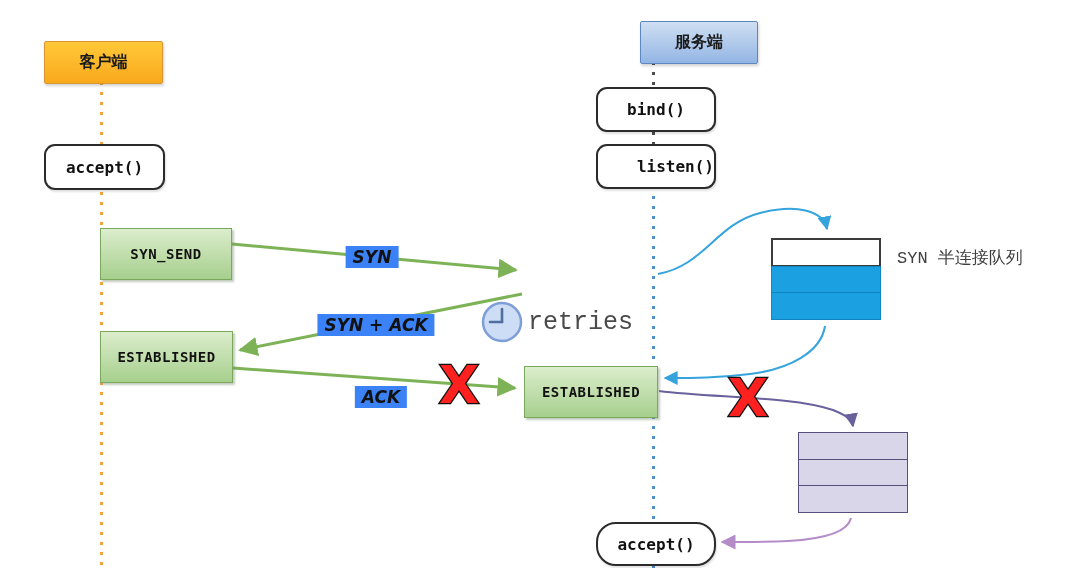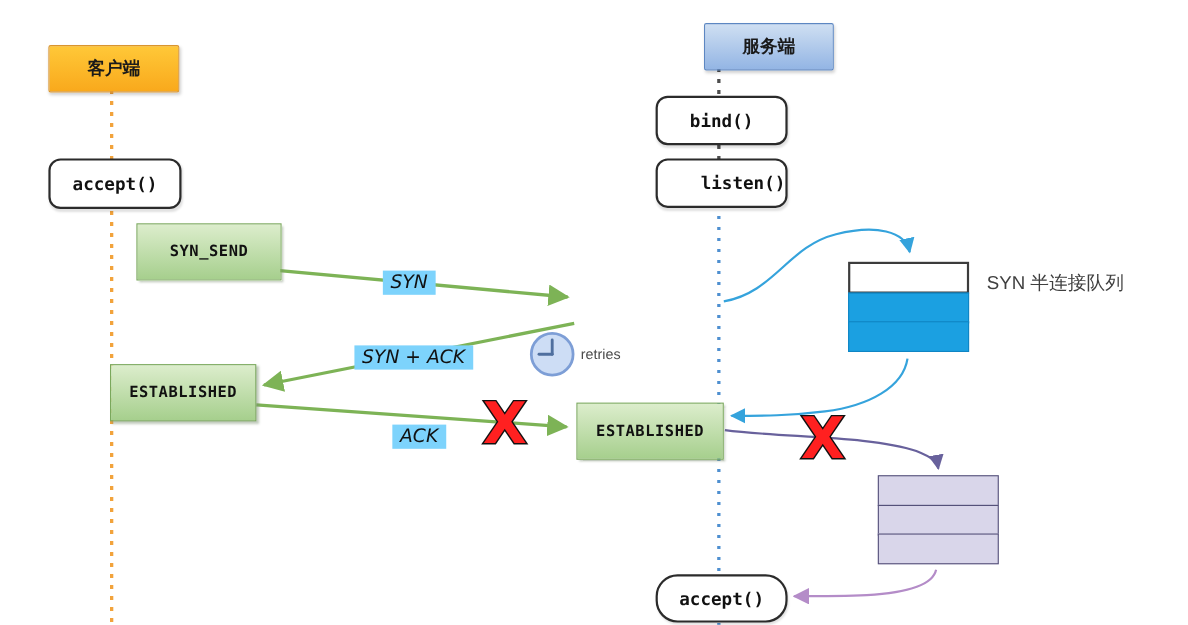--- a/index.html
+++ b/index.html
@@ -28,25 +28,25 @@
 
   
   .state{position:absolute;z-index:2;display:flex;align-items:center;justify-content:center;
     background:linear-gradient(to bottom,var(--state-fill-top,#dcedcc),var(--state-fill-bottom,#a6cf8d));
     border:1.5px solid var(--state-border,#7aa85c);
     font-family:"DejaVu Sans Mono",monospace;font-weight:700;font-size:14px;letter-spacing:.5px;color:#111;
     box-shadow:2px 2px 2px rgba(120,140,110,.45);}
 
   
   .msg{position:absolute;z-index:3;transform:translate(-50%,-50%);
-    background:#7dd3fc;padding:1px 7px;font-size:17px;font-weight:400;font-style:italic;color:#111;}
+    background:#3b82f6;padding:1px 7px;font-size:17px;font-weight:700;font-style:italic;color:#111;}
 
   
   .note{position:absolute;z-index:3;transform:translateY(-50%);white-space:nowrap;}
-  .note.plain{font-family:Liberation Sans, sans-serif;font-weight:400;}
+  .note.plain{font-family:Liberation Mono, monospace;font-weight:400;}
 
   
   .queue{position:absolute;z-index:2;}
   .qrow{box-sizing:border-box;width:110px;}
   .syn-q .qrow.empty{height:29px;background:#fff;border:2px solid var(--queue-white-border,#3c3c3c);}
   .syn-q .qrow.full{height:28px;background:var(--queue-blue,#1ba0e1);border:1.5px solid var(--queue-blue-border,#0f85c4);margin-top:-1.5px;}
   .acc-q .qrow{height:28px;background:var(--accept-queue-fill,#d9d6ea);border:1.5px solid var(--accept-queue-border,#55517a);}
   .acc-q .qrow + .qrow{margin-top:-1.5px;}
 
   
@@ -123,35 +123,35 @@
   <div class="call" style="left:596px;top:87px;width:116px;height:41px;">
     <span>bind()</span>
   </div>
   <div class="call" style="left:596px;top:144px;width:116px;height:41px;justify-content:flex-end;">
     <span>listen()</span>
   </div>
   <div class="call" style="left:596px;top:522px;width:116px;height:40px;border-radius:20px;">
     <span>accept()</span>
   </div>
 
-  <div class="state" style="left:100px;top:203px;width:130px;height:50px;margin-left:24px;">
+  <div class="state" style="left:100px;top:228px;width:130px;height:50px;">
     <span>SYN_SEND</span>
   </div>
   <div class="state" style="left:100px;top:331px;width:131px;height:50px;">
     <span>ESTABLISHED</span>
   </div>
   <div class="state" style="left:524px;top:366px;width:132px;height:50px;">
     <span>ESTABLISHED</span>
   </div>
 
   <div class="msg" style="left:372px;top:257px;">SYN</div>
   <div class="msg" style="left:376px;top:325px;text-align:center;">SYN + ACK</div>
   <div class="msg" style="left:381px;top:381px;margin-top:16px;">ACK</div>
 
-  <div class="note plain" style="left:528px;top:322px;font-size:13px;color:var(--note-gray,#4a4a4a);">retries</div>
+  <div class="note plain" style="left:528px;top:322px;font-size:25px;color:var(--note-gray,#4a4a4a);">retries</div>
 
   <div class="queue syn-q" style="left:771px;top:238px;">
     <div class="qrow empty"></div>
     <div class="qrow full"></div>
     <div class="qrow full"></div>
   </div>
   <div class="note plain" style="left:897px;top:257px;font-size:17px;color:#3f3f3f;">SYN 半连接队列</div>
 
   <div class="queue acc-q" style="left:798px;top:432px;">
     <div class="qrow"></div>

